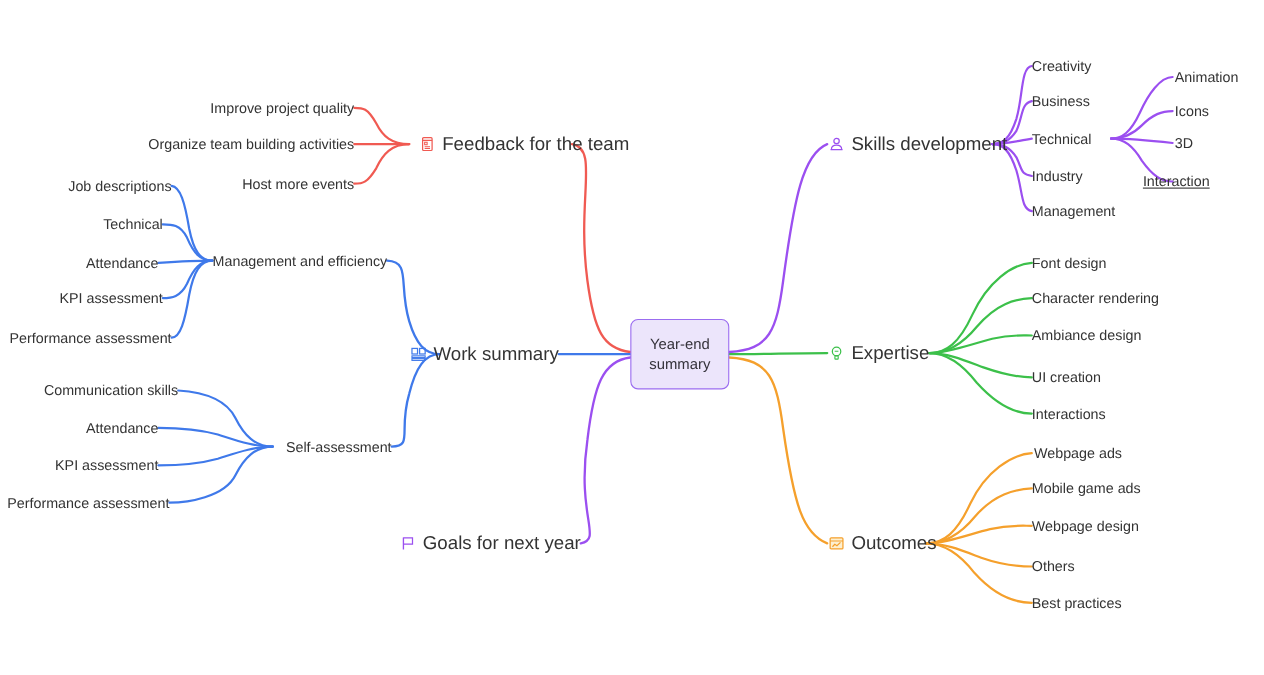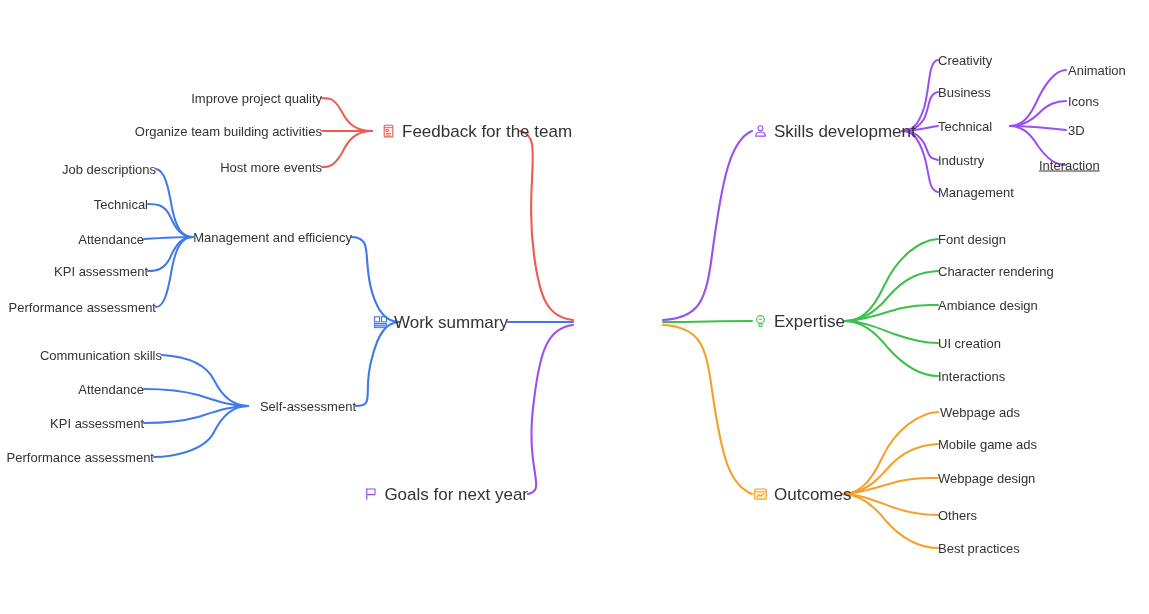--- a/index.html
+++ b/index.html
@@ -101,20 +101,26 @@
     <path d="M193,237 C178,237 160,238 144,239" stroke="#3f79ea" stroke-width="2"></path>
     <path d="M193,237 C182,237 176,244 170,258 C164,270 156,271 148,271" stroke="#3f79ea" stroke-width="2"></path>
     <path d="M193,237 C182,237 176,247 172,268 C168,292 164,307 156,307" stroke="#3f79ea" stroke-width="2"></path>
 
     <path d="M248,406 C232,406 222,396 214,380 C204,360 178,356 162,355" stroke="#3f79ea" stroke-width="2"></path>
     <path d="M248,406 C230,406 214,400 198,395 C180,390 160,389 144,389" stroke="#3f79ea" stroke-width="2"></path>
     <path d="M248,406 C230,406 214,412 198,417 C180,422 160,423 144,423" stroke="#3f79ea" stroke-width="2"></path>
     <path d="M248,406 C232,406 222,416 214,432 C204,452 170,457 154,457" stroke="#3f79ea" stroke-width="2"></path>
   </svg>
 
+  <div class="root-node" style="left:573px;top:290px;width:90px;height:64px;">
+    <div>
+      <div>Year-end</div>
+      <div>summary</div>
+    </div>
+  </div>
 
   <div class="node anchor-left topic" style="left:752px;top:131px;">
     <span class="ico">
       <svg width="15" height="15" viewBox="0 0 16 16">
         <circle cx="8" cy="5" r="2.6" fill="none" stroke="#9b4ff0" stroke-width="1.2"></circle>
         <path d="M3 13.2c0-2.6 2.2-4.2 5-4.2s5 1.6 5 4.2" fill="none" stroke="#9b4ff0" stroke-width="1.2"></path>
         <line x1="2.2" y1="13.4" x2="13.8" y2="13.4" stroke="#9b4ff0" stroke-width="1.2"></line>
       </svg>
     </span>
     <span class="lbl">Skills development</span>

